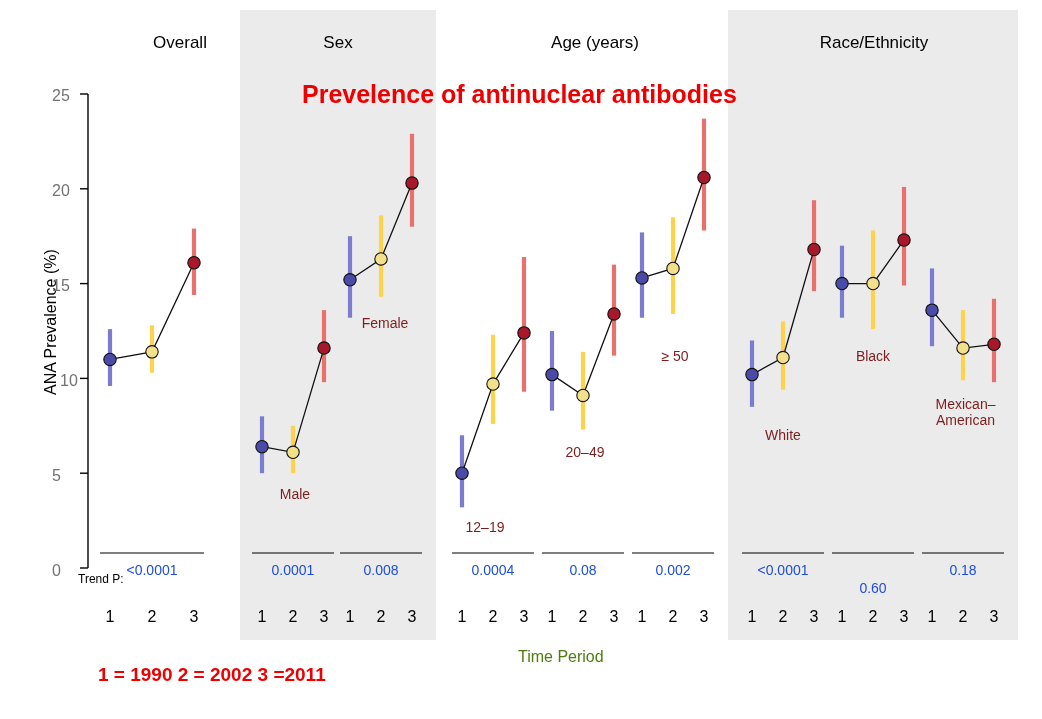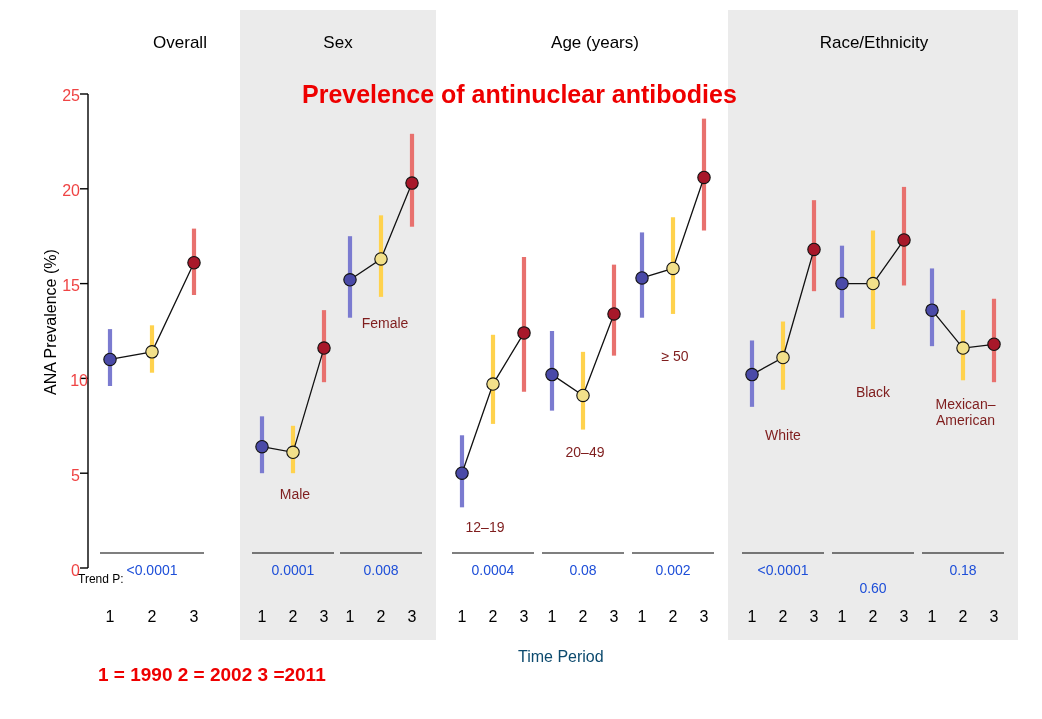--- a/index.html
+++ b/index.html
@@ -29,37 +29,36 @@
   .redlegend {
     position:absolute;
     color:#ee0000;
     font-weight:bold;
     font-size:19px;
     white-space:nowrap;
   }
   .axlabel {
     position:absolute;
     font-size:16px;
-    color:#0c4a6e;
+    color:#4d7c0f;
     white-space:nowrap;
   }
   .ylab {
     position:absolute;
     font-size:16px;
     color:#000;
     transform:rotate(-90deg);
     transform-origin:0 0;
     white-space:nowrap;
   }
   .ticklab {
     position:absolute;
     font-size:16px;
-    color:#ef4444;
-    white-space:nowrap;
-    text-align:right;
+    color:#737373;
+    white-space:nowrap;
   }
   .xticklab {
     position:absolute;
     font-size:16px;
     color:#000;
     white-space:nowrap;
     text-align:center;
   }
   .grouplab {
     position:absolute;
@@ -189,21 +188,21 @@
 <div class="ticklab" style="left:52px;top:562px;width:28px;">0</div>
 
 <div class="trendp" style="left:78px;top:572px;">Trend P:</div>
 
 <div class="grouplab" style="left:250px;top:486px;width:90px;">Male</div>
 <div class="grouplab" style="left:330px;top:315px;width:110px;">Female</div>
 <div class="grouplab" style="left:430px;top:519px;width:110px;">12–19</div>
 <div class="grouplab" style="left:530px;top:444px;width:110px;">20–49</div>
 <div class="grouplab" style="left:620px;top:348px;width:110px;">≥ 50</div>
 <div class="grouplab" style="left:728px;top:427px;width:110px;">White</div>
-<div class="grouplab" style="left:818px;top:348px;width:110px;margin-top:36px;">Black</div>
+<div class="grouplab" style="left:818px;top:348px;width:110px;">Black</div>
 <div class="grouplab" style="left:908px;top:396px;width:115px;white-space:pre;">Mexican–
 American</div>
 
 <div class="pval" style="left: 92px; top: 562px; width: 120px;">&lt;0.0001</div>
 <div class="pval" style="left: 233px; top: 562px; width: 120px;">0.0001</div>
 <div class="pval" style="left: 321px; top: 562px; width: 120px;">0.008</div>
 <div class="pval" style="left: 433px; top: 562px; width: 120px;">0.0004</div>
 <div class="pval" style="left: 523px; top: 562px; width: 120px;">0.08</div>
 <div class="pval" style="left: 613px; top: 562px; width: 120px;">0.002</div>
 <div class="pval" style="left: 723px; top: 562px; width: 120px;">&lt;0.0001</div>

